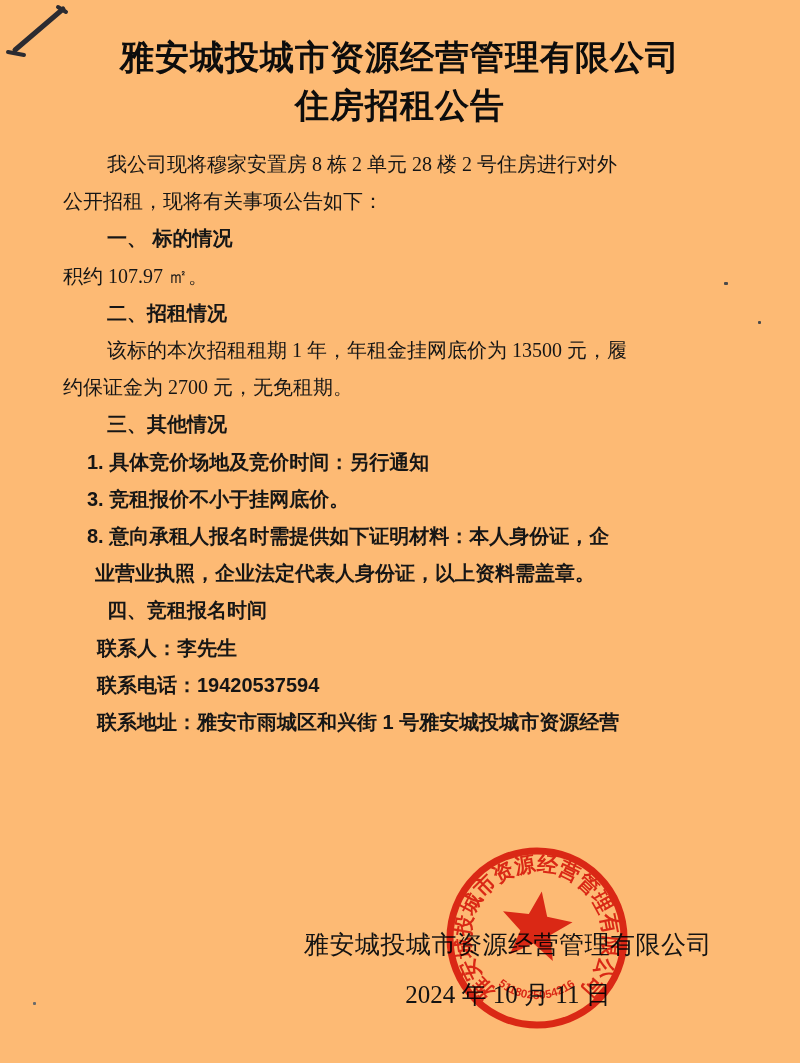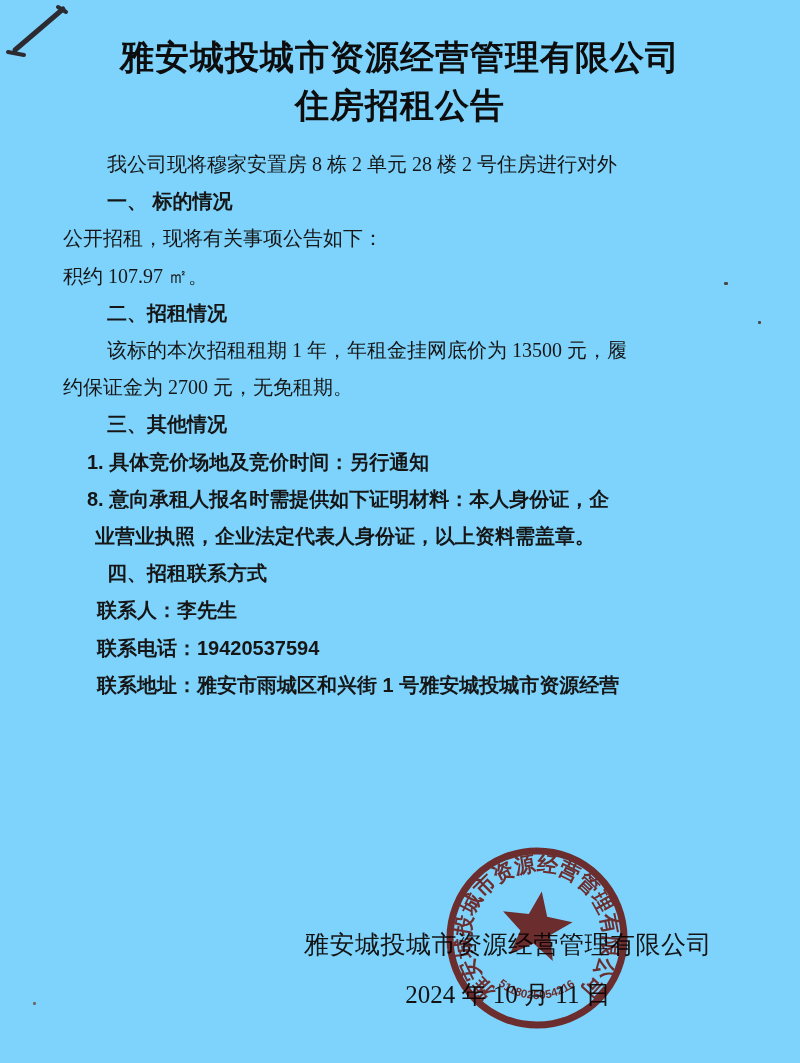--- a/index.html
+++ b/index.html
@@ -1,21 +1,21 @@
 <!DOCTYPE html>
 <html><head>
 <meta charset="utf-8">
 <style>
   * { margin: 0; padding: 0; box-sizing: border-box; }
   html, body { background: #ffffff; }
   .page {
     position: relative;
     width: 800px;
     height: 1063px;
-    background: #7dd3fc;
+    background: #fdba74;
     overflow: hidden;
     font-family: "Liberation Serif", "DejaVu Serif", serif;
     color: #141414;
   }
   
   .title-block {
     position: absolute;
     top: 34px;
     left: 0;
     width: 100%;
@@ -105,31 +105,32 @@
   <div class="dot d3"></div>
   <div class="dot d4"></div>
 
   <div class="title-block">
     <div class="title-line">雅安城投城市资源经营管理有限公司</div>
     <div class="title-line">住房招租公告</div>
   </div>
 
   <div class="doc-body">
       <div class="line para-first">我公司现将穆家安置房 8 栋 2 单元 28 楼 2 号住房进行对外</div>
+      <div class="line flush">公开招租，现将有关事项公告如下：</div>
       <div class="line heading">一、 标的情况</div>
-      <div class="line flush">公开招租，现将有关事项公告如下：</div>
       <div class="line flush">积约 107.97 ㎡。</div>
       <div class="line heading">二、招租情况</div>
       <div class="line para-first">该标的本次招租租期 1 年，年租金挂网底价为 13500 元，履</div>
       <div class="line flush">约保证金为 2700 元，无免租期。</div>
       <div class="line heading">三、其他情况</div>
       <div class="line item">1. 具体竞价场地及竞价时间：另行通知</div>
+      <div class="line item">3. 竞租报价不小于挂网底价。</div>
       <div class="line item">8. 意向承租人报名时需提供如下证明材料：本人身份证，企</div>
       <div class="line item-wrap">业营业执照，企业法定代表人身份证，以上资料需盖章。</div>
-      <div class="line heading">四、招租联系方式</div>
+      <div class="line heading">四、竞租报名时间</div>
       <div class="line contact">联系人：李先生</div>
       <div class="line contact">联系电话：19420537594</div>
       <div class="line contact">联系地址：雅安市雨城区和兴街 1 号雅安城投城市资源经营</div>
     </div>
 
   <div class="signature">
     <div class="company">雅安城投城市资源经营管理有限公司</div>
     <div class="date">2024 年 10 月 11 日</div>
   </div>
 

